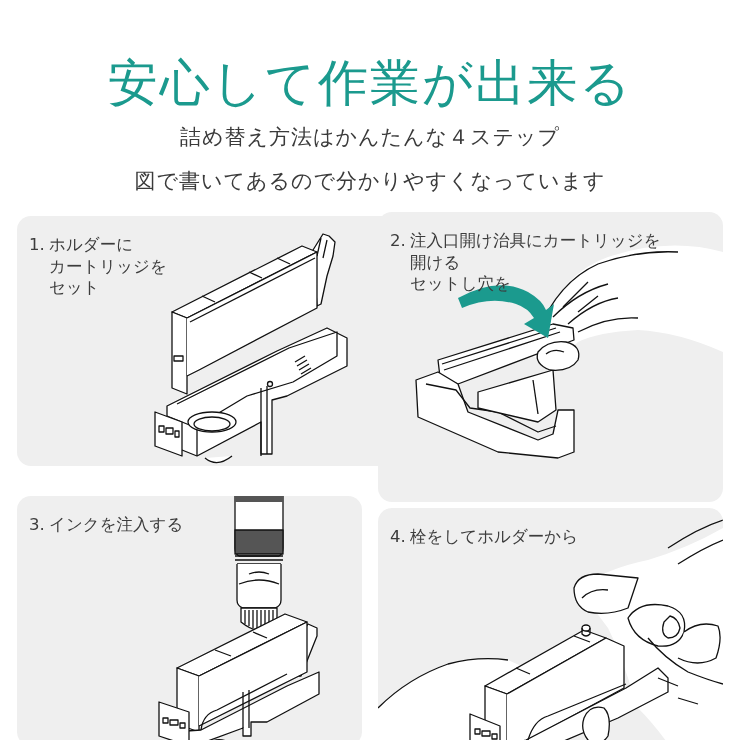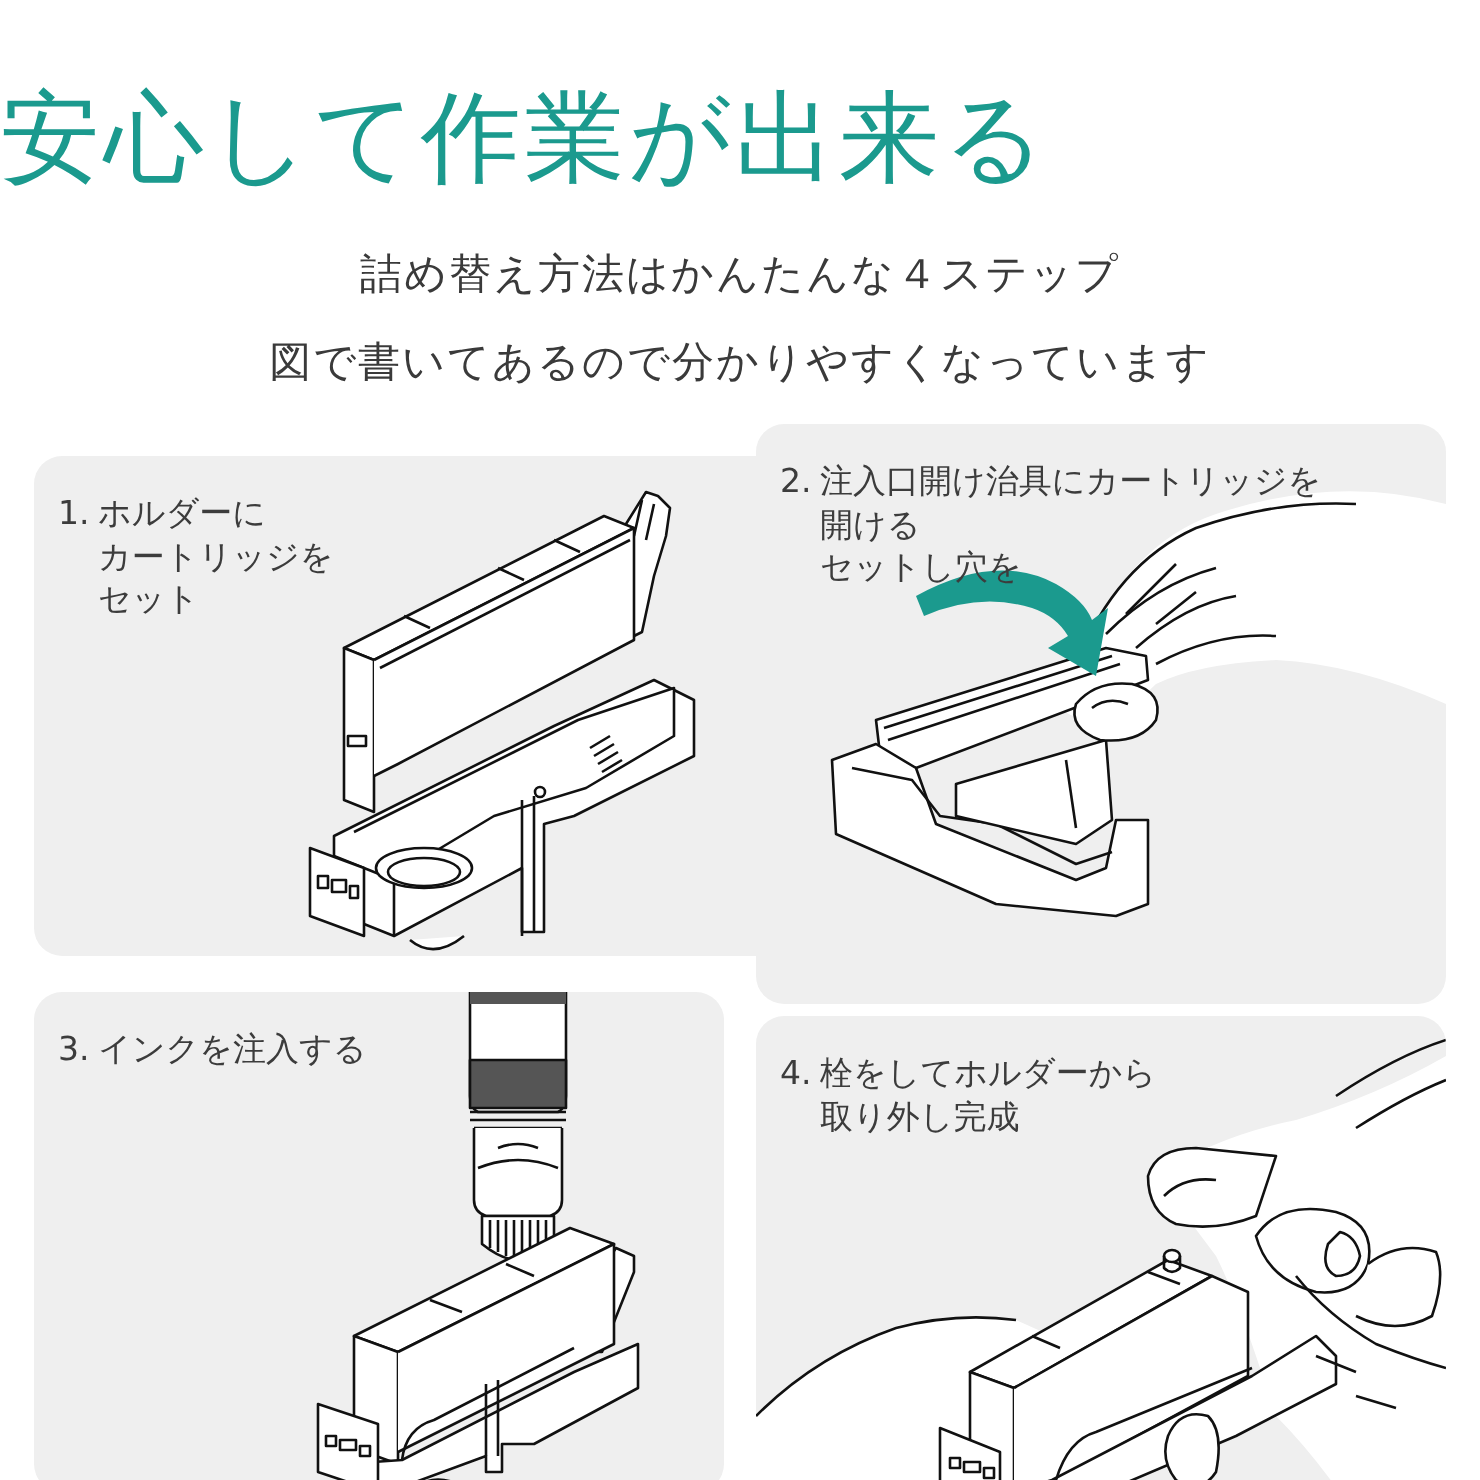--- a/index.html
+++ b/index.html
@@ -3,35 +3,35 @@
 <meta charset="utf-8">
 <style>
   html, body { margin: 0; padding: 0; }
   body {
     width: 740px; height: 740px; overflow: hidden;
     background: #ffffff;
     font-family: "DejaVu Sans", "Liberation Sans", sans-serif;
     position: relative;
   }
   .title {
-    position: absolute; left: 0; top: 38px; width: 740px;
-    text-align: left; font-size: 50px; line-height: 62px;
+    position: absolute; left: 0; top: 52px; width: 740px;
+    text-align: center; font-size: 50px; line-height: 62px;
     color: #1b9a8e; letter-spacing: 2px; font-weight: normal;
   }
   .subtitle {
     position: absolute; left: 0; width: 740px; text-align: center;
     font-size: 21px; line-height: 42px; color: #3a3a3a; letter-spacing: 1px;
     font-weight: 300;
   }
   .sub1 { top: 116px; }
   .sub2 { top: 160px; }
   .panel {
     position: absolute; background: #efefef; border-radius: 14px; overflow: hidden;
   }
-  .p1 { left: 17px; top: 228px; width: 345px; height: 250px; padding-left: 48px; }
+  .p1 { left: 17px; top: 216px; width: 345px; height: 250px; padding-left: 48px; }
   .p2 { left: 378px; top: 212px; width: 345px; height: 290px; }
   .p3 { left: 17px; top: 496px; width: 345px; height: 250px; }
   .p4 { left: 378px; top: 472px; width: 345px; height: 250px; margin-top: 36px; }
   .step-label {
     position: absolute; left: 12px; top: 18px;
     font-size: 16.5px; line-height: 21.5px; color: #3c3c3c; z-index: 2;
   }
   .step-label .num { display: inline-block; width: 20px; }
   .step-label .line { display: block; white-space: nowrap; }
   .step-label .indent { padding-left: 20px; }
@@ -153,21 +153,20 @@
     <rect x="146" y="222" width="5" height="5"></rect>
     <rect x="153" y="224" width="8" height="5"></rect>
     <rect x="163" y="227" width="5" height="5"></rect>
     <path d="M188 250 Q198 240 212 246" fill="#fff"></path>
   </svg>
 </div>
 
 <div class="panel p4">
   <div class="step-label">
     <span class="line"><span class="num">4.</span><span>栓をしてホルダーから</span></span>
-    <span class="line indent">取り外し完成</span>
   </div>
   <svg class="illus" width="345" height="250" viewBox="0 0 345 250" fill="#fff" stroke="#111" stroke-width="1.3" stroke-linejoin="round">
 
     <path d="M0 250 L0 200 Q30 170 70 155 Q100 148 130 152 L170 170 L160 250 Z" stroke="none"></path>
     <path d="M0 200 Q30 170 70 156 Q100 148 130 152" fill="none"></path>
     <path d="M40 250 Q90 236 160 236" fill="none"></path>
 
     <path d="M200 80 Q230 60 270 52 Q310 40 345 20 L345 250 L300 250 Q280 220 260 200 L250 170 Q240 140 230 120 Z" stroke="none"></path>
     <path d="M290 40 Q320 20 345 12 M300 56 Q325 40 345 32" fill="none"></path>
 

